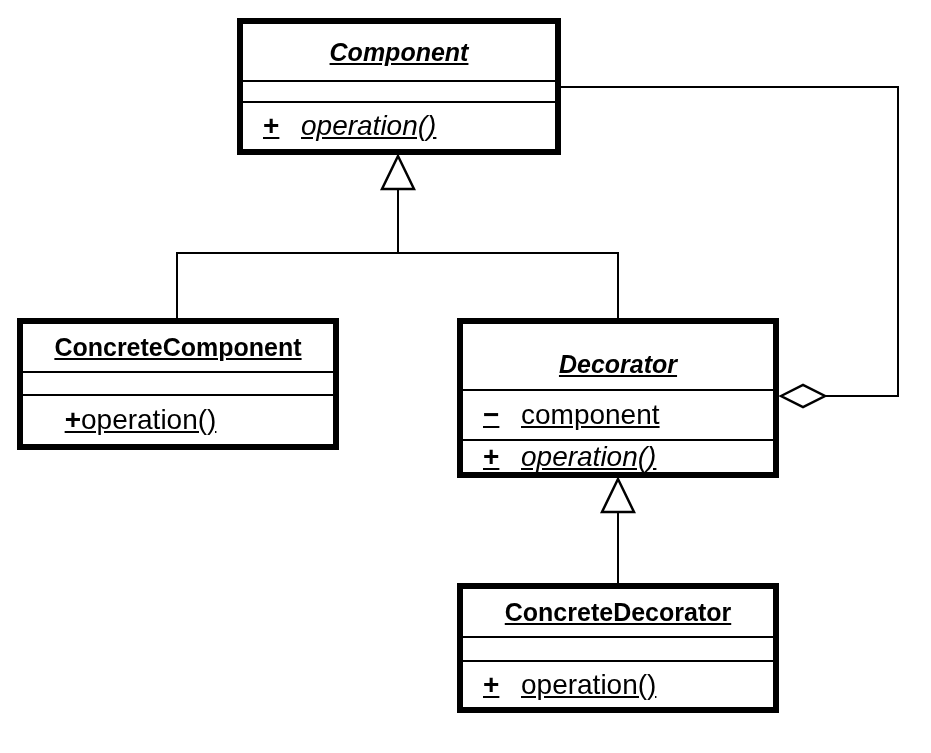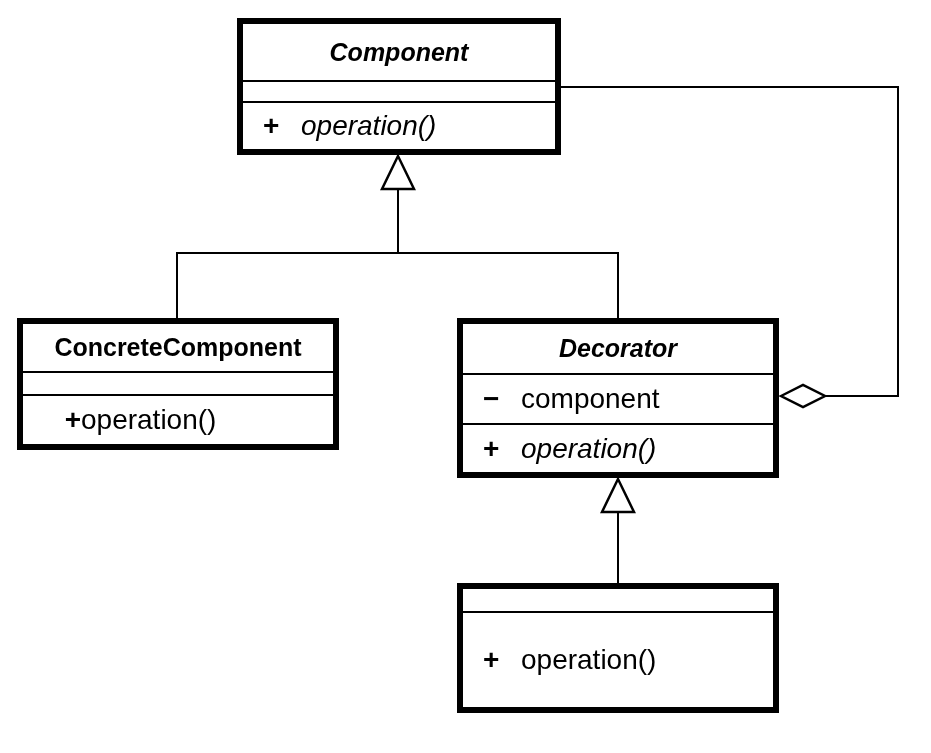--- a/index.html
+++ b/index.html
@@ -25,20 +25,21 @@
   }
   .uml-class {
     position: absolute;
     box-sizing: border-box;
     border: 6px solid #000000;
     background: #ffffff;
     display: flex;
     flex-direction: column;
     z-index: 2;
     color: #000000;
+    text-decoration: underline;
   }
   .uml-title {
     flex: 0 0 auto;
     border-bottom: 2px solid #000000;
     display: flex;
     align-items: center;
     justify-content: center;
     font-size: 25px;
     font-weight: bold;
     letter-spacing: 0px;
@@ -73,21 +74,21 @@
   
   #box-component          { left: 237px; top: 18px;  width: 324px; height: 137px; }
   #box-component .uml-title   { height: 56px; }
   #box-component .uml-attrs   { height: 19px; }
 
   #box-concrete-component { left: 17px;  top: 318px; width: 322px; height: 132px; text-align: right; }
   #box-concrete-component .uml-title { height: 47px; }
   #box-concrete-component .uml-attrs { height: 21px; }
 
   #box-decorator          { left: 457px; top: 318px; width: 322px; height: 160px; }
-  #box-decorator .uml-title { height: 49px; }
+  #box-decorator .uml-title { height: 49px; margin-top: 16px; }
   #box-decorator .uml-attrs { height: 48px; }
 
   #box-concrete-decorator { left: 457px; top: 583px; width: 322px; height: 130px; }
   #box-concrete-decorator .uml-title { height: 47px; }
   #box-concrete-decorator .uml-attrs { height: 22px; }
 </style>
 </head>
 <body>
 
 <div id="canvas">
@@ -143,20 +144,21 @@
     </div>
     <div class="uml-methods">
       <div class="member-row">
         <span class="vis">+</span>
         <span class="italic">operation()</span>
       </div>
     </div>
   </div>
 
   <div class="uml-class" id="box-concrete-decorator">
+    <div class="uml-title">ConcreteDecorator</div>
     <div class="uml-attrs"></div>
     <div class="uml-methods">
       <div class="member-row">
         <span class="vis">+</span>
         <span>operation()</span>
       </div>
     </div>
   </div>
 
 </div>

